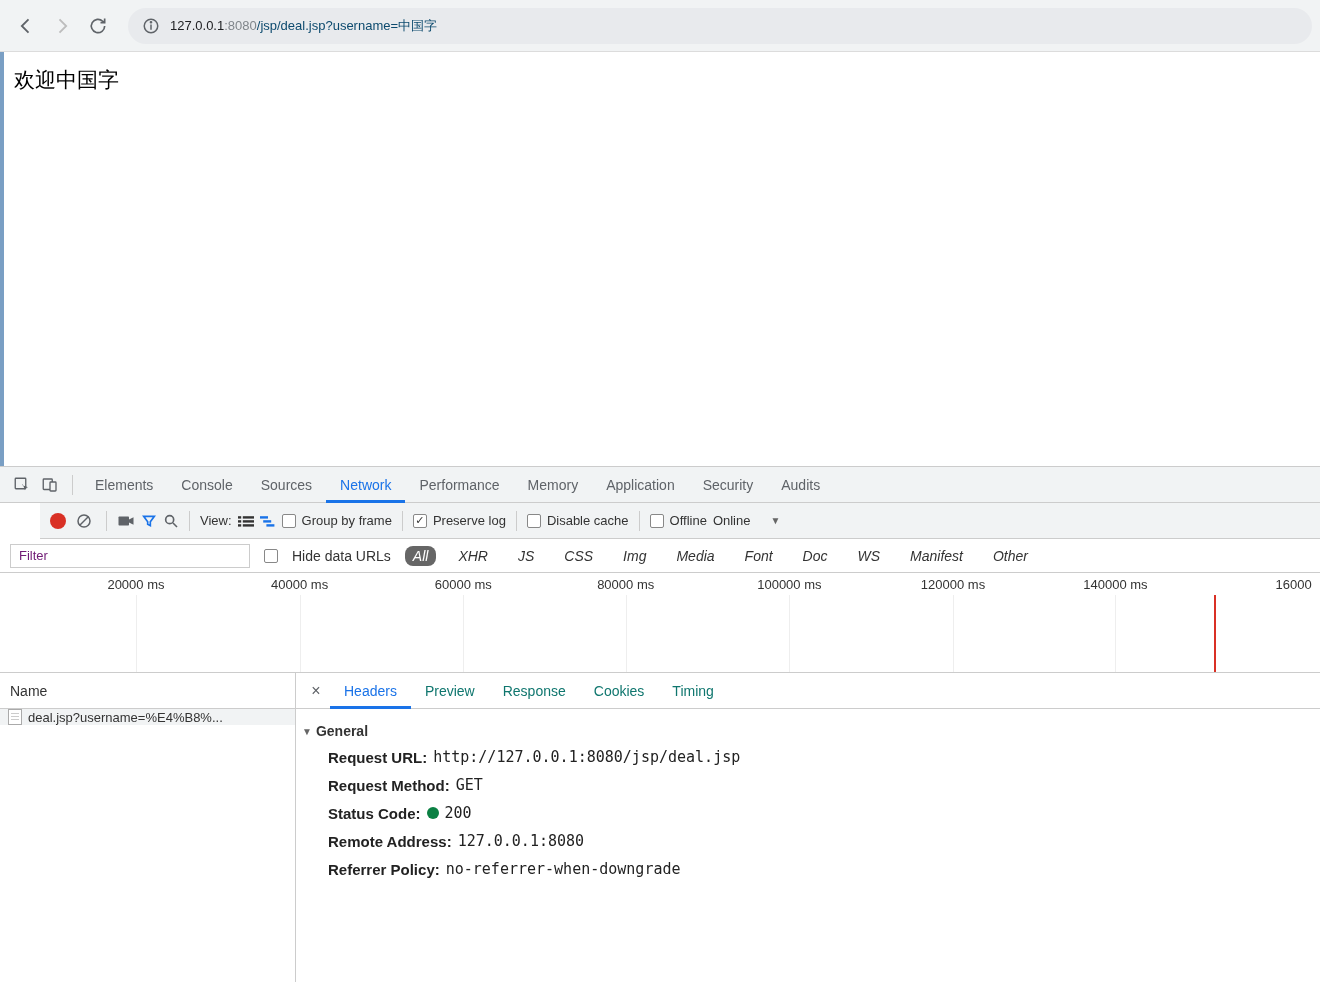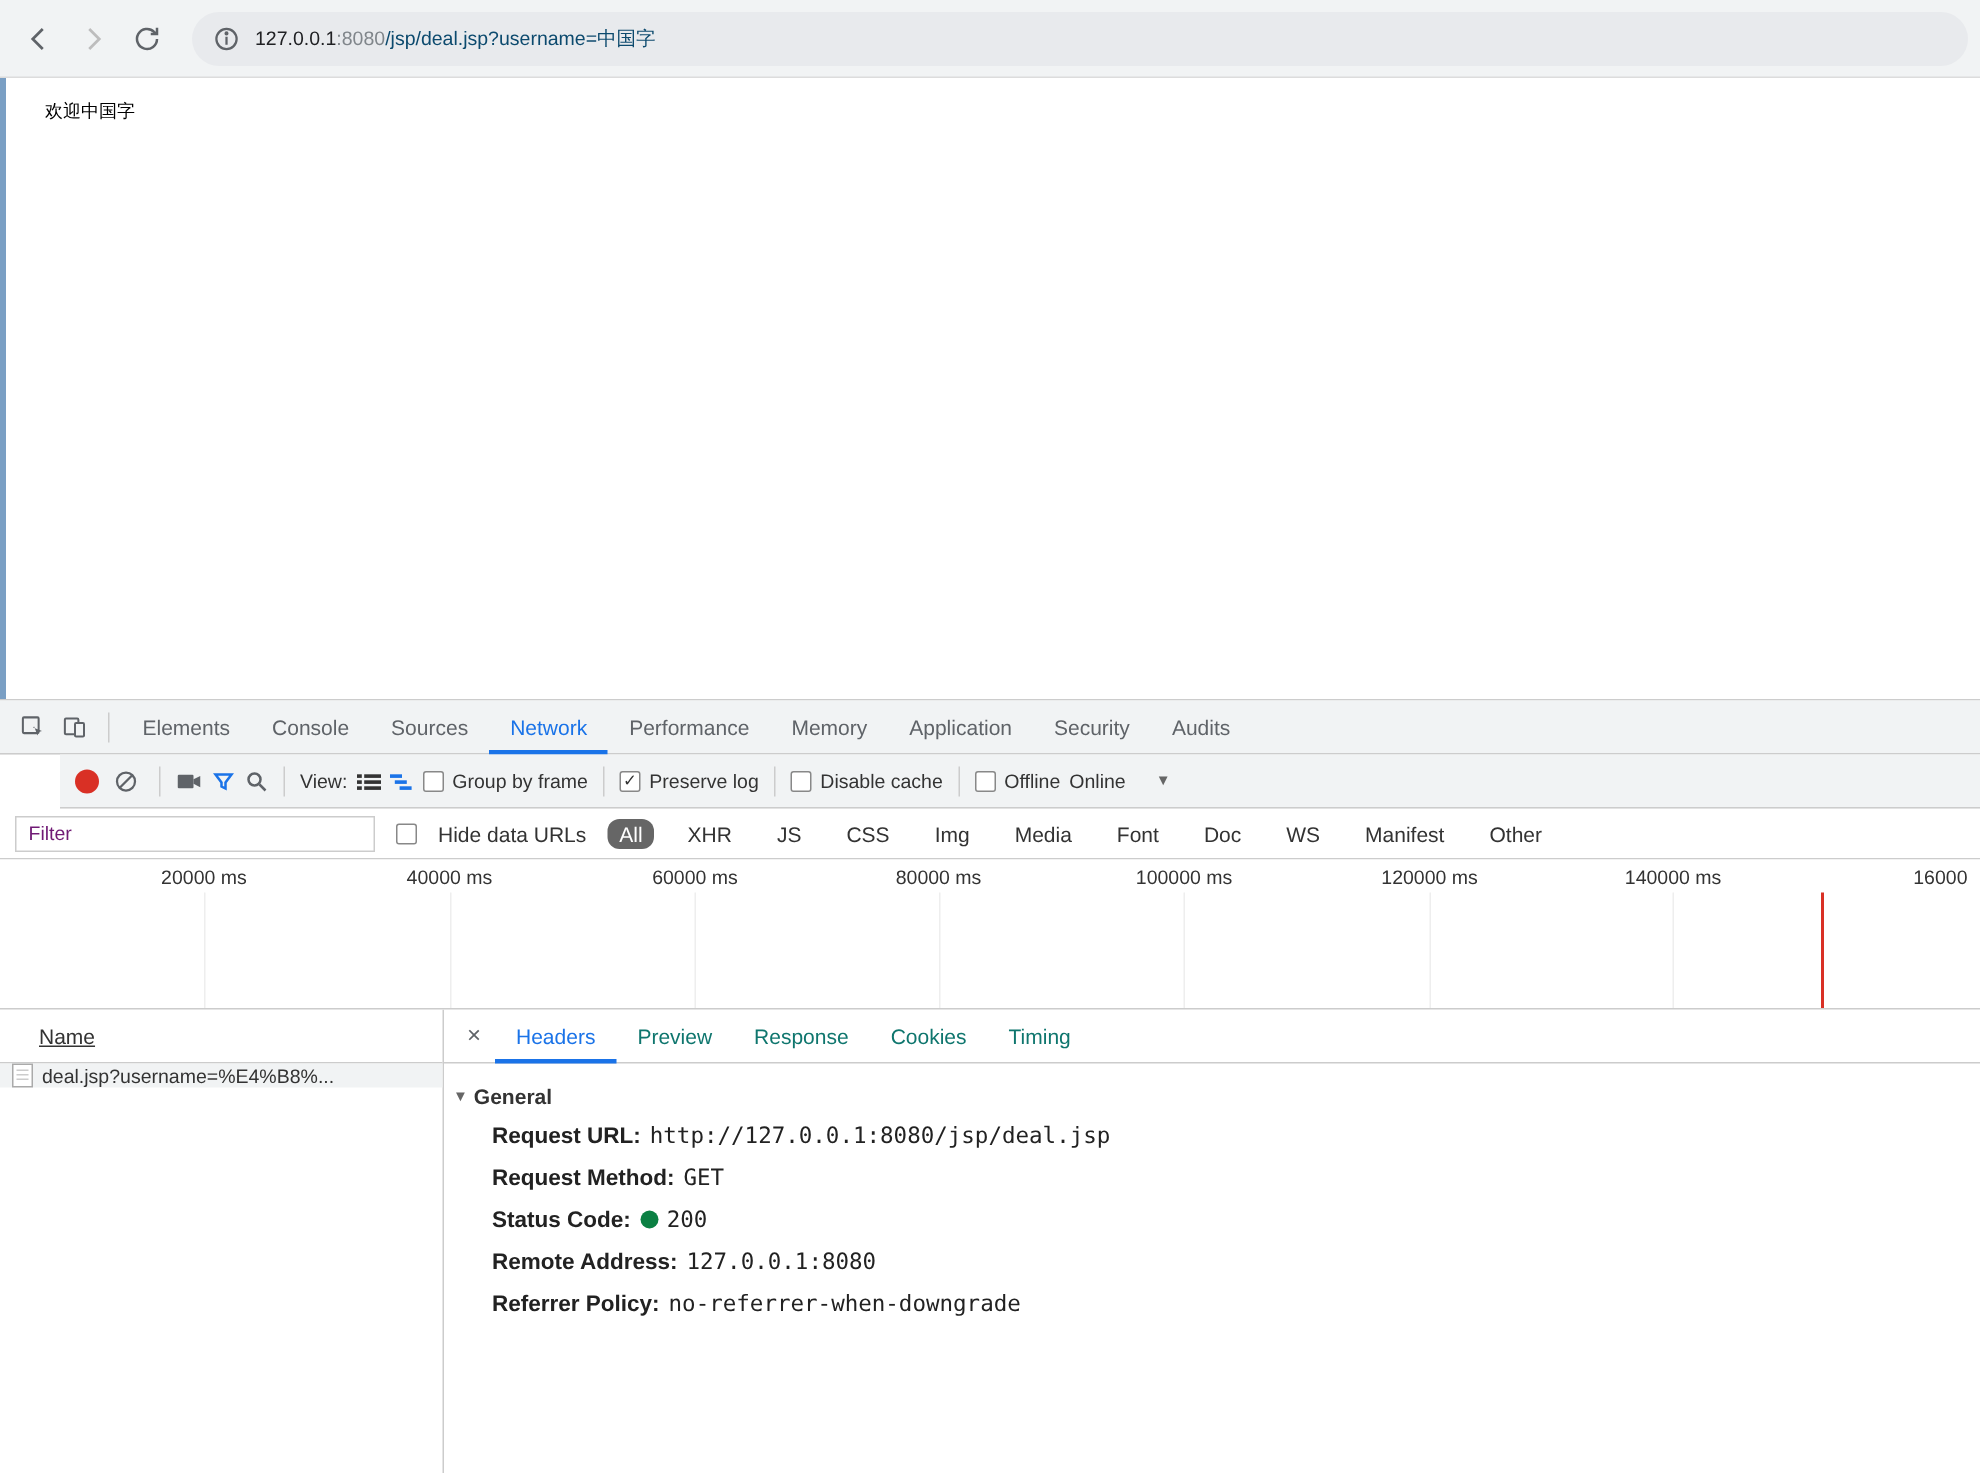--- a/index.html
+++ b/index.html
@@ -10,21 +10,21 @@
 .nav-btn { width: 36px; height: 36px; display: flex; align-items: center; justify-content: center; border-radius: 50%; cursor: pointer; color: #5f6368; }
 .nav-btn.disabled { color: #bdbdbd; }
 .nav-btn svg { width: 20px; height: 20px; }
 .address-bar { flex: 1; height: 36px; background: #e8eaed; border-radius: 18px; margin-left: 12px; display: flex; align-items: center; padding: 0 14px; color: #202124; font-size: 13px; }
 .info-icon { width: 18px; height: 18px; margin-right: 10px; color: #5f6368; display: flex; align-items: center; justify-content: center; }
 .url-host { color: #202124; }
 .url-port { color: #80868b; }
 .url-path { color: #0c4a6e; }
 
 
-.page-content { flex: 0 0 auto; height: 414px; padding: 14px 26px; font-size: 12px; color: #000; border-left: 4px solid #7a9fc4; }
+.page-content { flex: 0 0 auto; height: 414px; padding: 14px 10px; font-size: 21px; color: #000; border-left: 4px solid #7a9fc4; }
 
 
 .devtools { flex: 1; display: flex; flex-direction: column; border-top: 1px solid #ccc; background: #fff; }
 
 .dt-tabs { height: 36px; background: #f1f3f4; border-bottom: 1px solid #ccc; display: flex; align-items: center; padding: 0 8px; }
 .dt-tab-icon { width: 28px; height: 28px; display: flex; align-items: center; justify-content: center; color: #5f6368; cursor: pointer; }
 .dt-divider { width: 1px; height: 20px; background: #ccc; margin: 0 8px; }
 .dt-tab { padding: 0 14px; height: 36px; line-height: 36px; color: #5f6368; cursor: pointer; font-size: 14px; }
 .dt-tab.active { color: #1a73e8; border-bottom: 3px solid #1a73e8; margin-bottom: -1px; }
 
@@ -36,32 +36,32 @@
 .nt-sep { width: 1px; height: 20px; background: #ccc; margin: 0 4px; }
 .nt-label { color: #333; }
 .checkbox { width: 14px; height: 14px; border: 1px solid #888; border-radius: 2px; display: inline-flex; align-items: center; justify-content: center; background: #fff; }
 .checkbox.checked::after { content: "✓"; font-size: 11px; color: #333; }
 .online-sel { display: flex; align-items: center; gap: 20px; }
 .dropdown-arrow { color: #666; font-size: 10px; }
 .list-view-icon svg, .flow-icon svg { width: 16px; height: 12px; }
 
 .filter-bar { height: 34px; border-bottom: 1px solid #ccc; display: flex; align-items: center; padding: 0 10px; gap: 14px; font-size: 14px; color: #333; }
 .filter-input { width: 240px; height: 24px; border: 1px solid #ccc; padding: 0 8px; font-size: 13px; color: #701a75; background: #fff; display: flex; align-items: center; }
-.filter-pill { padding: 2px 8px; border-radius: 8px; cursor: pointer; }
+.filter-pill { padding: 2px 8px; border-radius: 8px; cursor: pointer; font-style: italic; }
 .filter-pill.active { background: #666; color: #fff; }
 
 .timeline { height: 100px; border-bottom: 1px solid #ccc; position: relative; background: #fff; }
 .timeline-label { position: absolute; top: 4px; transform: translateX(-50%); }
 .timeline-grid { position: absolute; top: 22px; bottom: 0; left: 0; right: 0; }
 .timeline-gridline { position: absolute; top: 0; bottom: 0; width: 1px; background: #eee; }
 .timeline-marker { position: absolute; top: 22px; bottom: 0; width: 2px; background: #d93025; }
 
 .dt-lower { flex: 1; display: flex; }
 .request-list { width: 296px; border-right: 1px solid #ccc; display: flex; flex-direction: column; }
-.request-list-header { height: 36px; border-bottom: 1px solid #ccc; display: flex; align-items: center; padding: 0 26px; font-size: 14px; color: #333; text-decoration: underline; }
+.request-list-header { height: 36px; border-bottom: 1px solid #ccc; display: flex; align-items: center; padding: 0 10px; font-size: 14px; color: #333; }
 .request-item { height: 16px; display: flex; align-items: center; padding: 0 8px; background: #f1f3f4; font-size: 13px; color: #333; cursor: pointer; gap: 6px; }
 .doc-icon { width: 14px; height: 16px; border: 1px solid #aaa; background: #fff; position: relative; }
 .doc-icon::after { content: ""; position: absolute; top: 3px; left: 2px; right: 2px; height: 1px; background: #ccc; box-shadow: 0 3px 0 #ccc, 0 6px 0 #ccc; }
 
 .request-detail { flex: 1; display: flex; flex-direction: column; }
 .detail-tabs { height: 36px; border-bottom: 1px solid #ccc; display: flex; align-items: center; padding: 0 6px; gap: 0; }
 .close-x { width: 28px; text-align: center; color: #5f6368; cursor: pointer; font-size: 16px; }
 .detail-tab { padding: 0 14px; height: 36px; line-height: 36px; color: #0f766e; font-size: 14px; cursor: pointer; }
 .detail-tab.active { color: #1a73e8; border-bottom: 3px solid #1a73e8; margin-bottom: -1px; }
 

